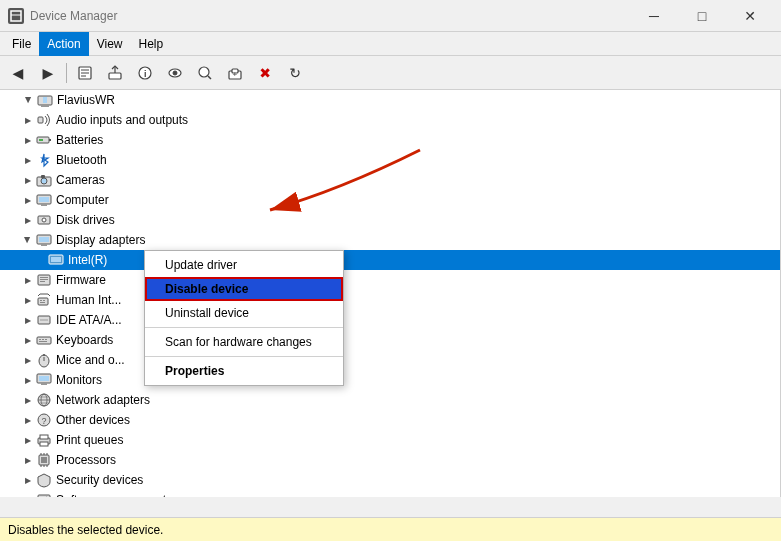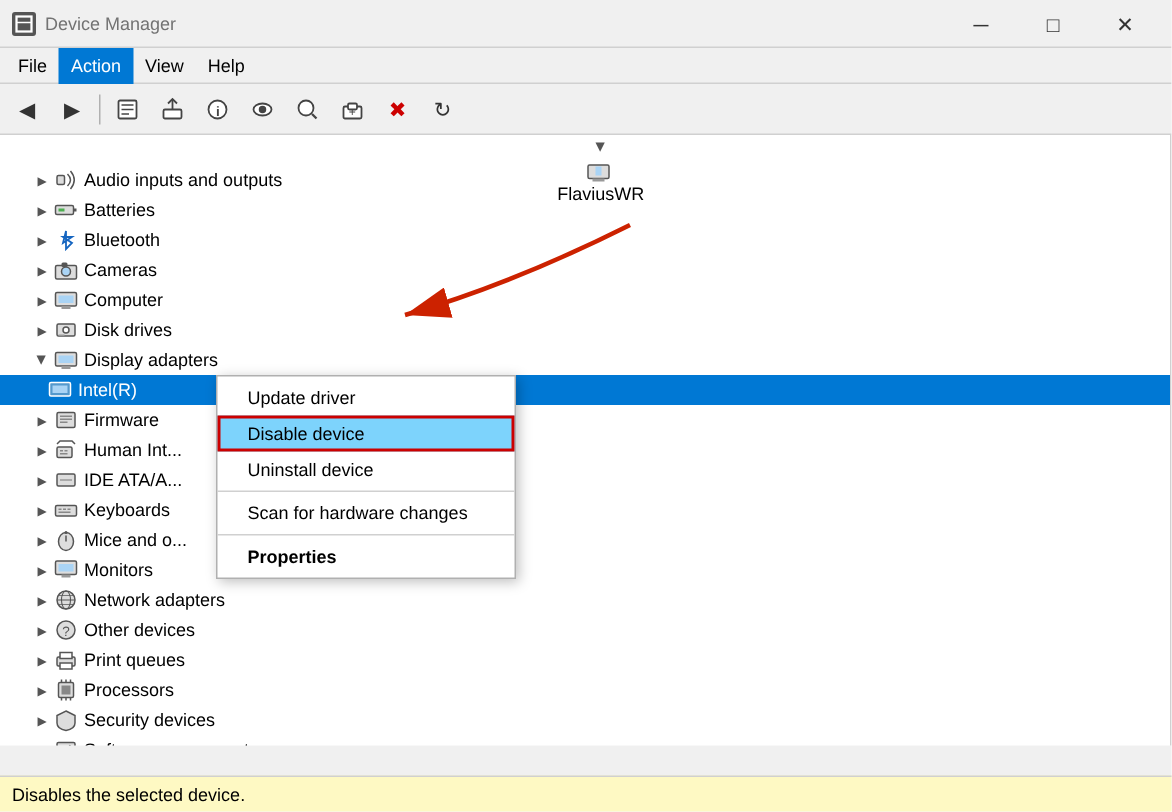--- a/index.html
+++ b/index.html
@@ -167,24 +167,24 @@
     }
     .context-menu-item {
       padding: 5px 20px;
       cursor: pointer;
       font-size: 12px;
       color: #000;
       display: flex;
       align-items: center;
     }
     .context-menu-item.highlighted {
-      background: #7dd3fc;
+      background: #1d4ed8;
       border: 2px solid #cc0000;
       color: #000;
-      font-weight: normal;
+      font-weight: bold;
       padding: 3px 18px;
     }
     .context-menu-item.bold { font-weight: bold; }
     .context-menu-sep {
       height: 1px;
       background: #d0d0d0;
       margin: 2px 0;
     }
 
     
@@ -208,23 +208,23 @@
       border-top: 1px solid #d0d0d0;
       font-size: 12px;
       color: #000;
       position: absolute;
       bottom: 0;
       left: 0;
       right: 0;
     }
 
     
-    .indent-0 { padding-left: 21px; flex-direction: column; }
+    .indent-0 { padding-left: 21px; }
     .indent-1 { padding-left: 20px; }
-    .indent-2 { padding-left: 16px; }
+    .indent-2 { padding-left: 32px; }
   </style>
 </head>
 <body>
 
 <div class="title-bar">
   <div class="title-bar-icon">
     <svg width="12" height="12" viewBox="0 0 12 12" fill="none">
       <rect x="1" y="1" width="10" height="10" stroke="white" stroke-width="1.5" fill="none"></rect>
       <line x1="1" y1="5" x2="11" y2="5" stroke="white" stroke-width="1"></line>
     </svg>

